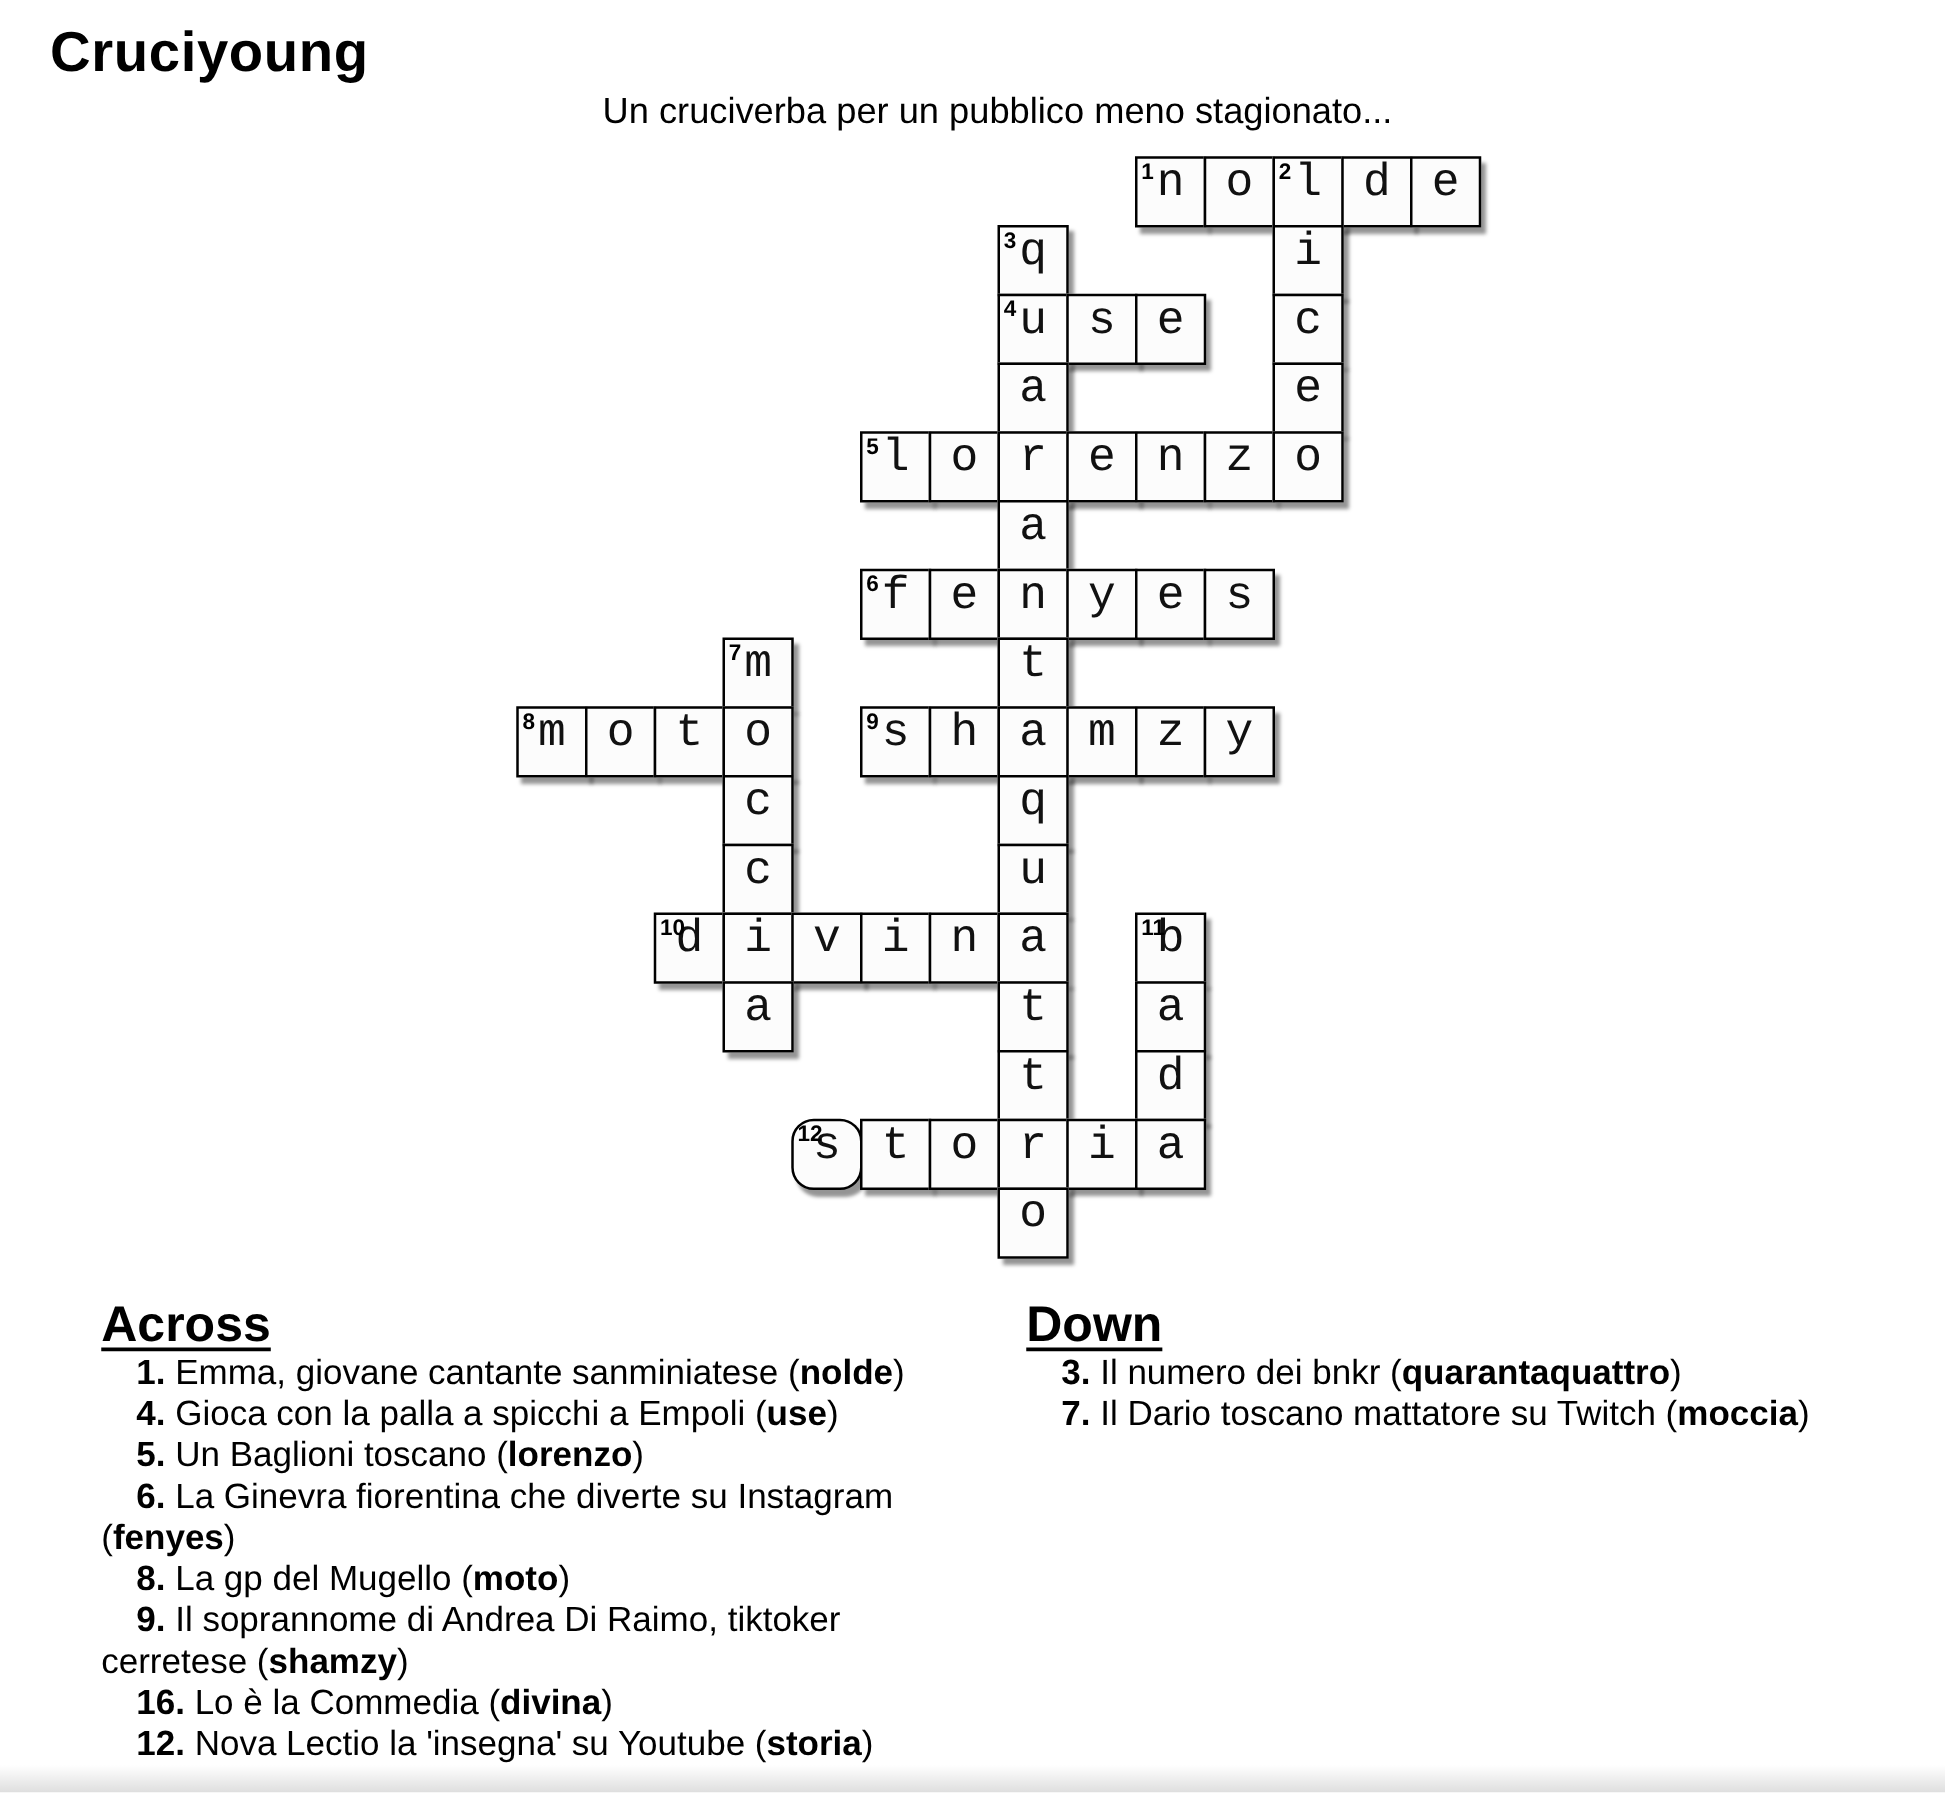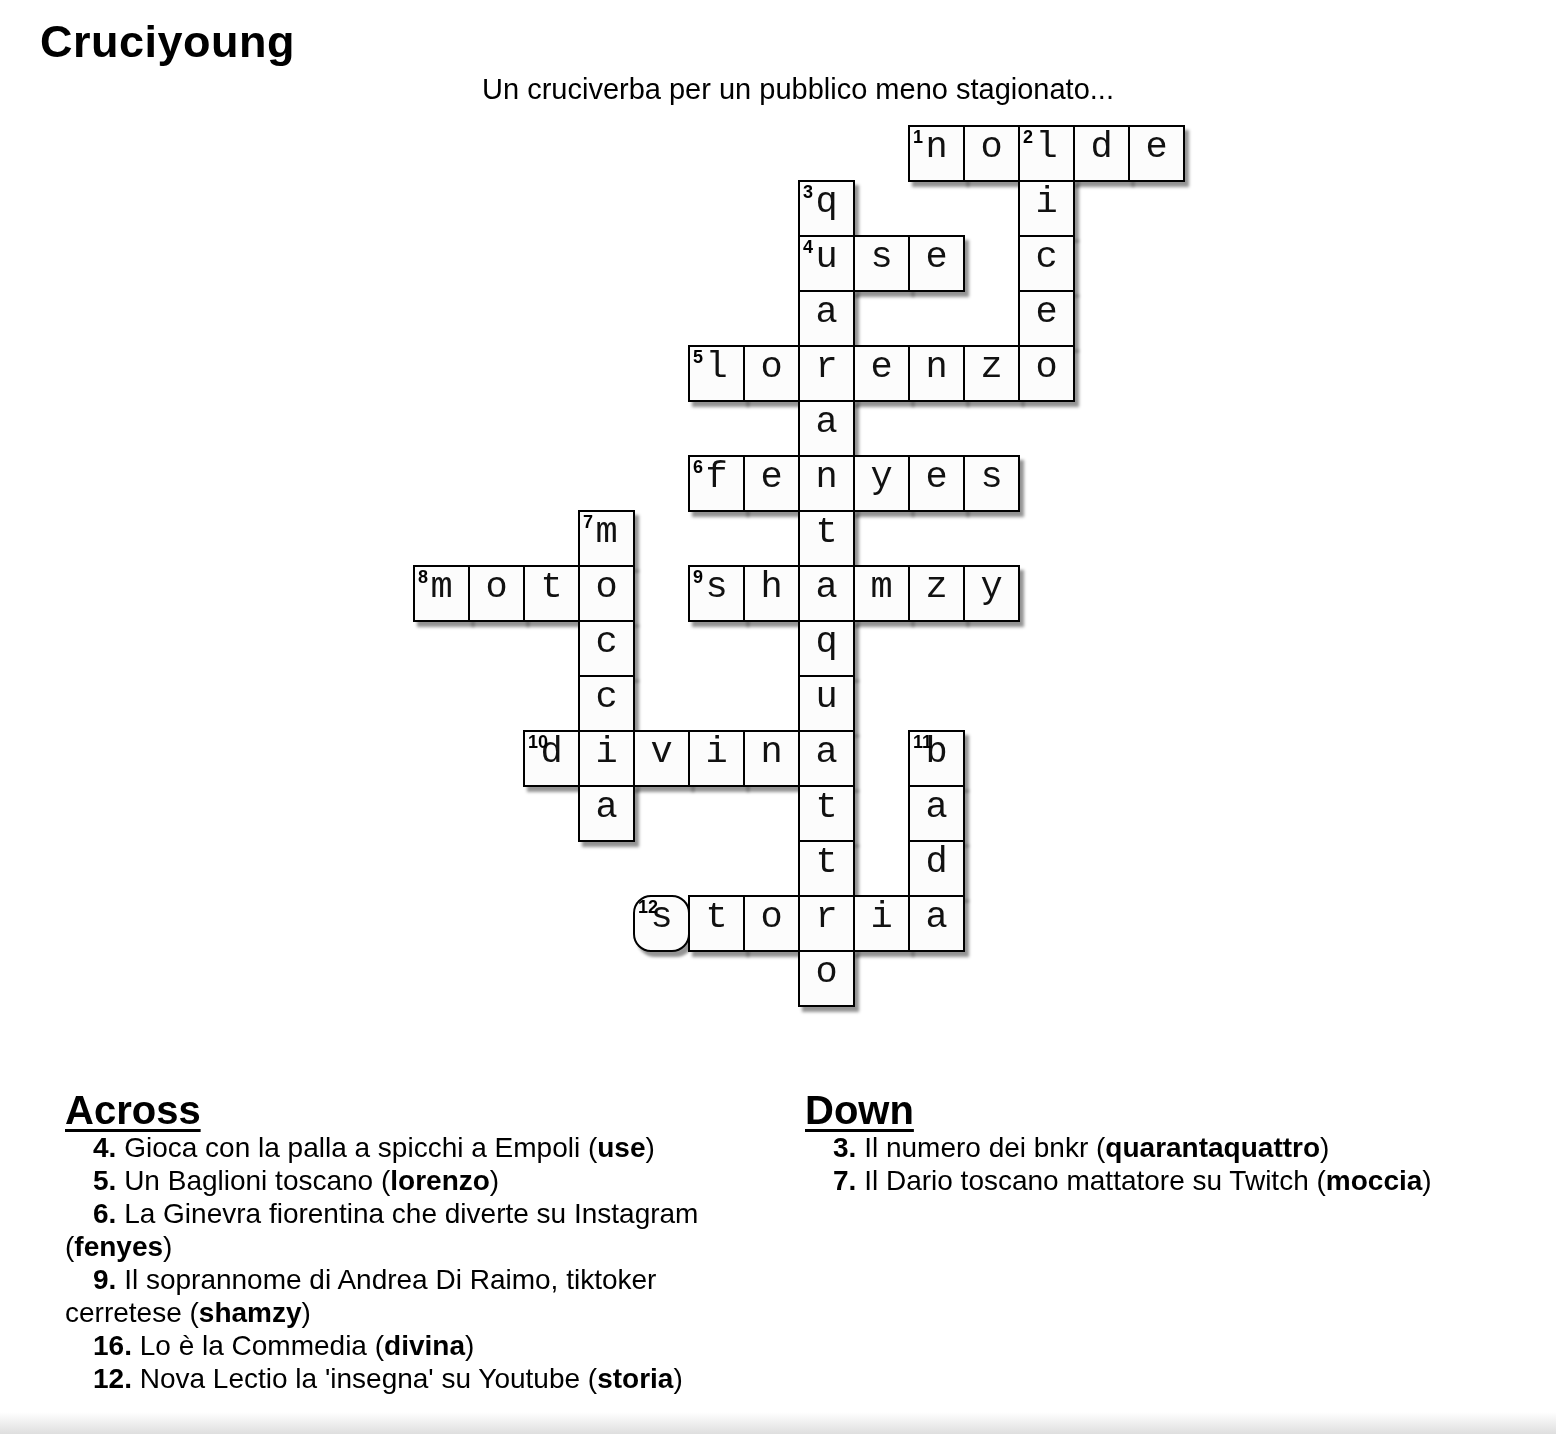--- a/index.html
+++ b/index.html
@@ -24,21 +24,21 @@
   }
   .cell .letter{
     display:block;padding-top:2px;text-align:center;
     font-family:"Liberation Mono","DejaVu Sans Mono",monospace;
     font-size:37px;line-height:37px;color:#111;
   }
   .cell .num{
     position:absolute;top:0;left:3px;
     font-size:18px;line-height:20px;font-weight:bold;color:#000;
   }
-  .clues{position:absolute;top:1089px;}
+  .clues{position:absolute;top:1039px;margin-left:16px;}
   #across-col{left:65px;width:700px;}
   #down-col{left:805px;width:705px;}
   .clues h2{
     margin:0;font-size:40px;line-height:42px;font-weight:bold;display:inline-block;
     text-decoration:underline;text-decoration-thickness:3px;text-underline-offset:5px;
   }
   .clues .list{display:block;}
   .clues p{margin:0;font-size:28px;line-height:33px;text-indent:28px;}
   .clues p b{font-weight:bold;}
   .bottom-fade{
@@ -249,23 +249,25 @@
       <span class="letter">a</span>
     </div>
     <div class="cell" style="left: 798px; top: 950px;">
       <span class="letter">o</span>
     </div>
   </div>
 
 <div class="clues" id="across-col">
   <h2>Across</h2>
   <div class="list" id="across-list">
+      <p><b>1.</b> Emma, giovane cantante sanminiatese (<b>nolde</b>)</p>
       <p><b>4.</b> Gioca con la palla a spicchi a Empoli (<b>use</b>)</p>
       <p><b>5.</b> Un Baglioni toscano (<b>lorenzo</b>)</p>
       <p><b>6.</b> La Ginevra fiorentina che diverte su Instagram (<b>fenyes</b>)</p>
+      <p><b>8.</b> La gp del Mugello (<b>moto</b>)</p>
       <p><b>9.</b> Il soprannome di Andrea Di Raimo, tiktoker cerretese (<b>shamzy</b>)</p>
       <p><b>16.</b> Lo è la Commedia (<b>divina</b>)</p>
       <p><b>12.</b> Nova Lectio la 'insegna' su Youtube (<b>storia</b>)</p>
     </div>
 </div>
 
 <div class="clues" id="down-col">
   <h2>Down</h2>
   <div class="list" id="down-list">
       <p><b>3.</b> Il numero dei bnkr (<b>quarantaquattro</b>)</p>

